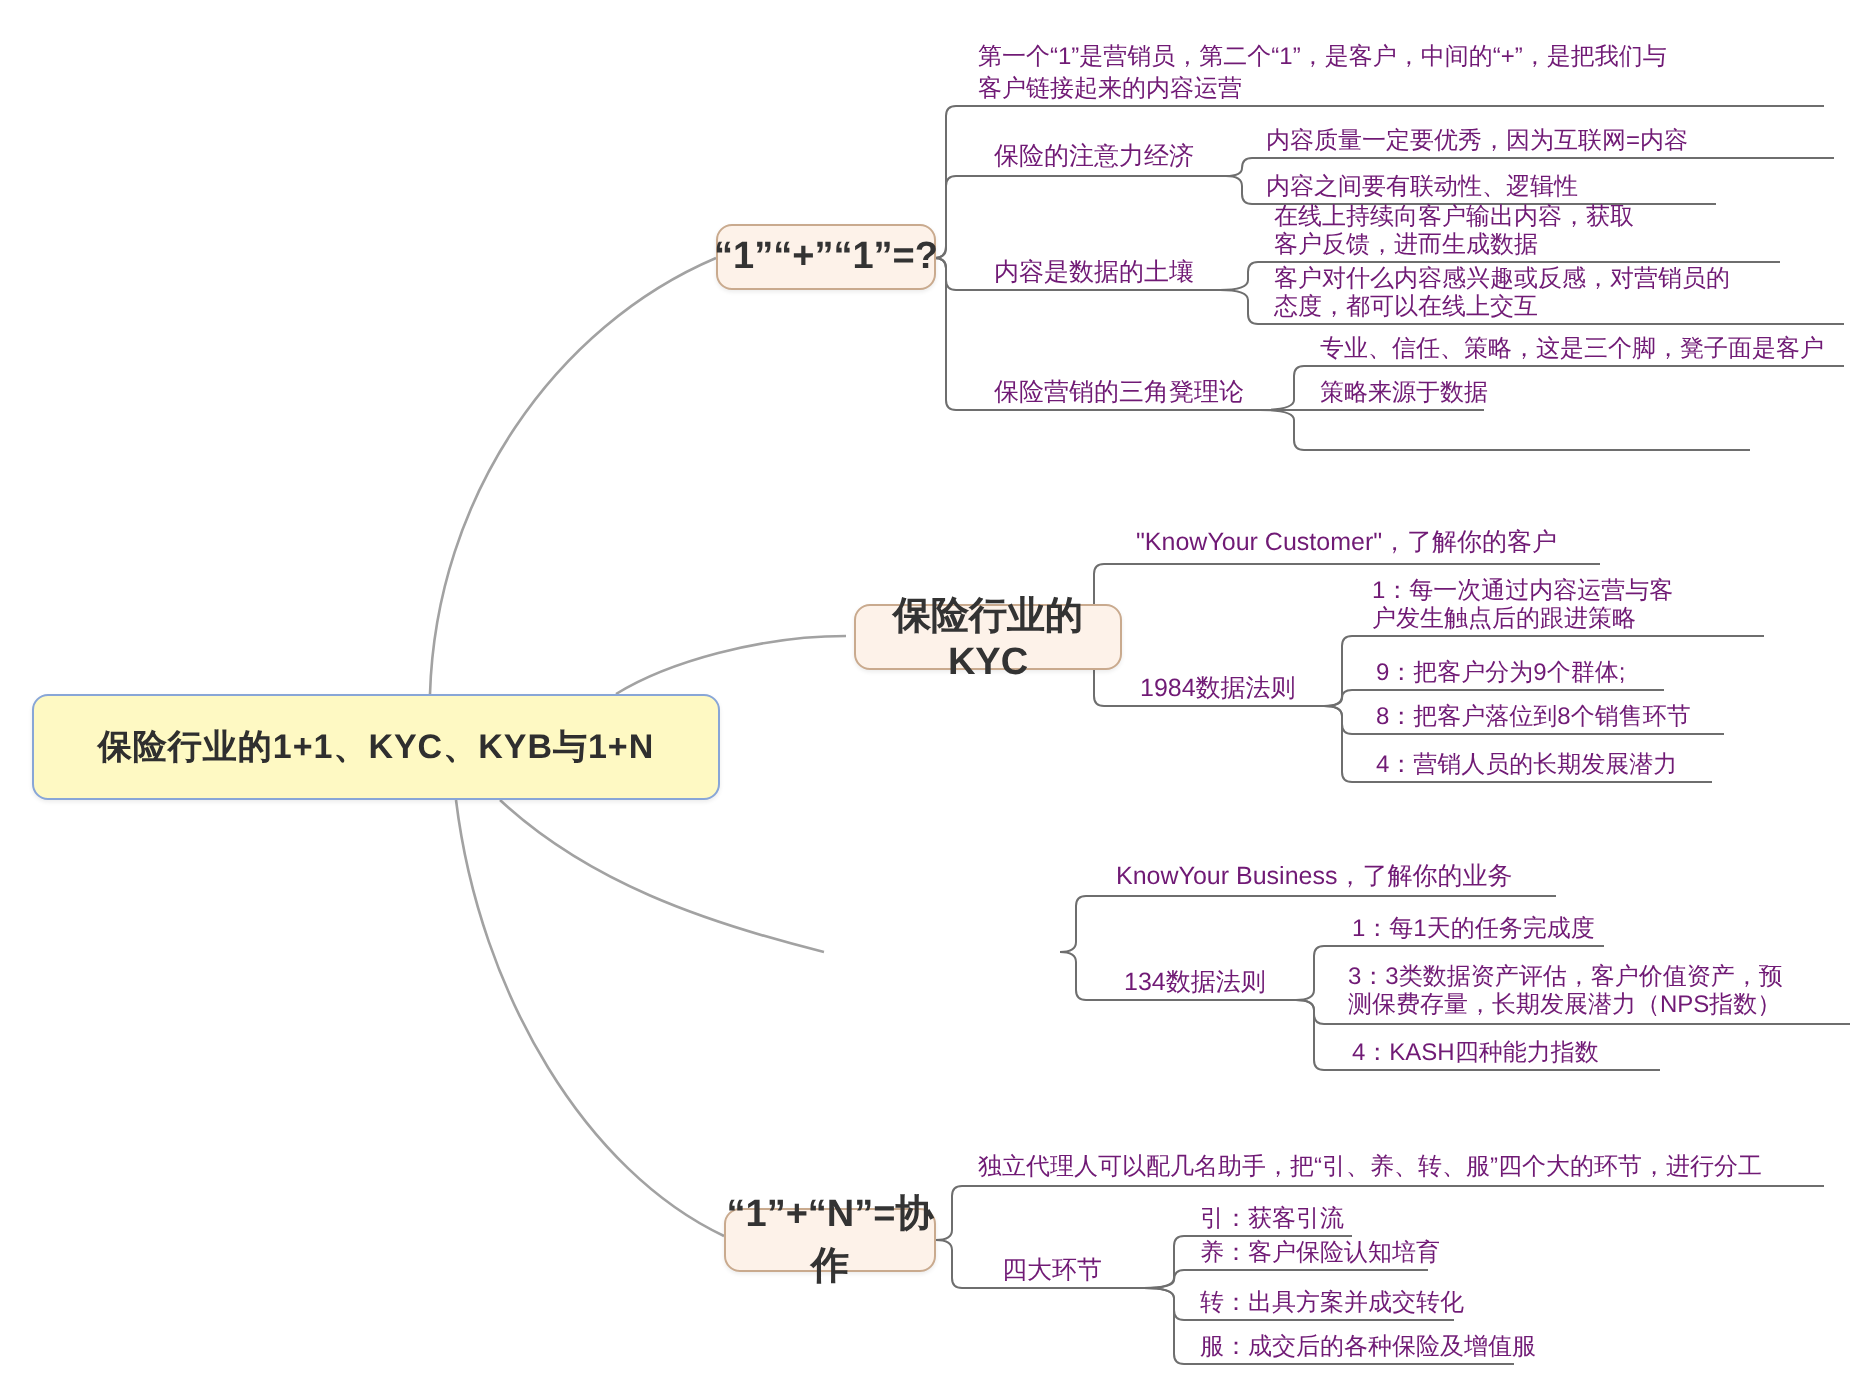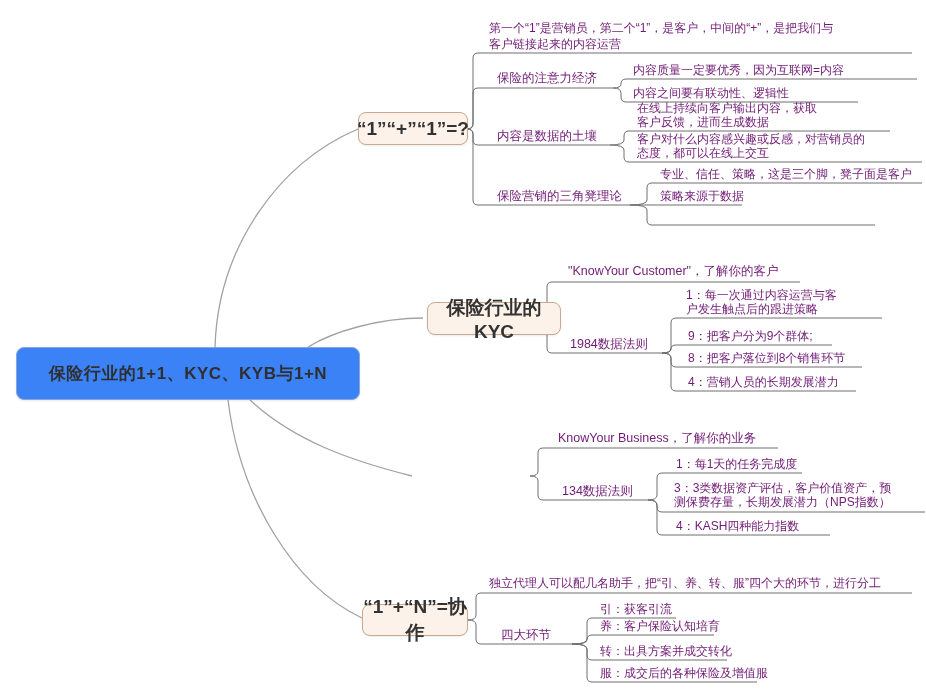--- a/index.html
+++ b/index.html
@@ -13,21 +13,21 @@
     white-space:pre-line;color:#701a75;cursor:default;
   }
   .lbl{font-size:12.5px;white-space:nowrap;}
   .note13{font-size:12.5px;line-height:15px;white-space:nowrap;}
   .box{
     position:absolute;z-index:2;display:flex;align-items:center;justify-content:center;
     border-radius:8px;font-weight:bold;box-sizing:border-box;text-align:center;
     box-shadow:0 1px 2px rgba(0,0,0,0.08);
   }
   .root-box{
-    background:#3b82f6;border:1px solid #88a6d7;font-size:17px;color:#2f2f2f;
+    background:#fef9c3;border:1px solid #88a6d7;font-size:17px;color:#2f2f2f;
     letter-spacing:0.5px;
   }
   .branch-box{
     background:#fdf2e9;border:1px solid #c9aa8e;font-size:19px;color:#333333;
   }
 </style>
 </head>
 <body>
 
 <div id="canvas">

